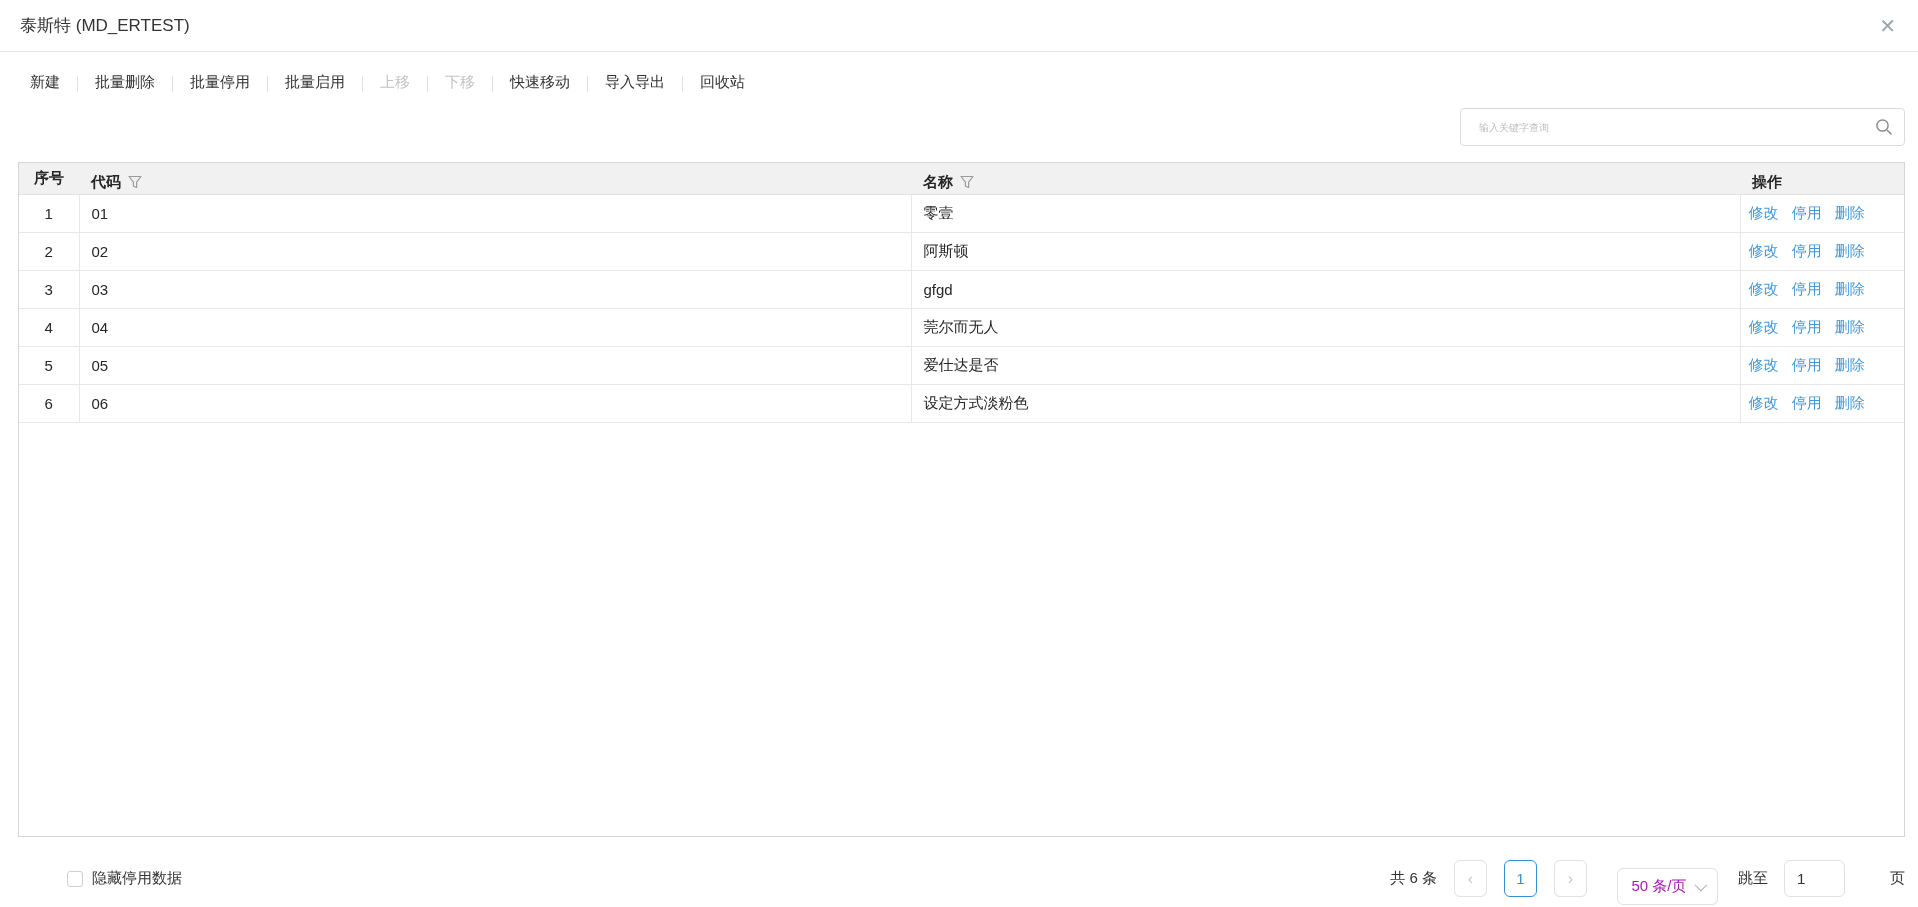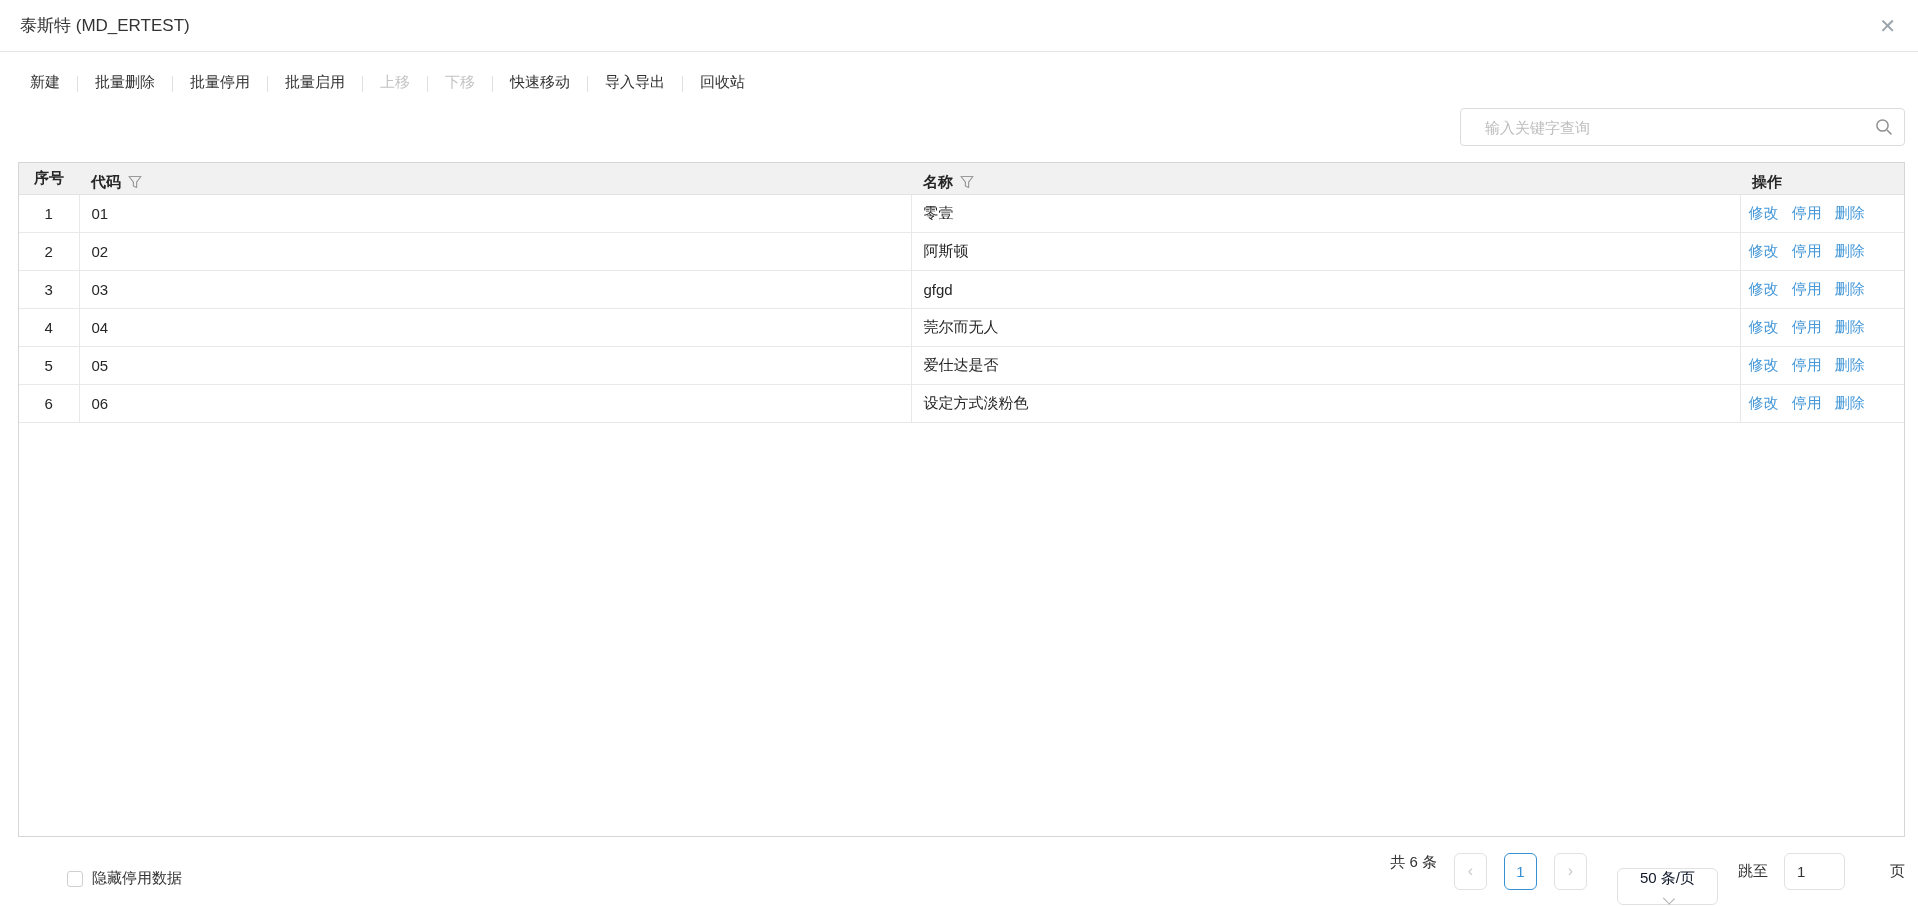--- a/index.html
+++ b/index.html
@@ -16,21 +16,21 @@
   .toolbar { display: flex; align-items: flex-end; height: 40px; padding-left: 20px; }
   .tb-item { padding: 0 17px; color: #333; cursor: pointer; white-space: nowrap; }
   .tb-item:first-child { padding-left: 0; margin-left: 10px; }
   .tb-item.disabled { color: #c3c3c3; cursor: default; }
   .tb-sep { width: 1px; height: 16px; background: #e0e0e0; }
 
   
   .search-row { height: 70px; display: flex; align-items: center; justify-content: flex-end; padding-right: 13px; }
   .search-box { position: relative; width: 445px; height: 38px; }
   .search-box input { width: 100%; height: 100%; border: 1px solid #dcdcdc; border-radius: 4px;
-                      padding: 0 40px 0 24px; font-size: 15px; color: #333; outline: none;
+                      padding: 0 40px 0 18px; font-size: 10px; color: #333; outline: none;
                       font-family: inherit; }
   .search-box input::placeholder { color: #bdbdbd; }
   .search-icon { position: absolute; right: 12px; top: 10px; width: 18px; height: 18px; }
 
   
   .table-wrap { margin: 0 13px 0 18px; height: 675px; border: 1px solid #d6d6d6; overflow: hidden; background: #fff; }
   table { border-collapse: collapse; width: 100%; table-layout: fixed; }
   col.c-index { width: 60px; } col.c-code { width: 832px; } col.c-name { width: 829px; } col.c-actions { width: 166px; }
   thead th { background: #f1f1f1; height: 31px; font-weight: bold; font-size: 15px; color: #262626;
              text-align: left; padding: 8px 0 0 12px; border-bottom: 1px solid #e2e2e2; }
@@ -43,28 +43,28 @@
   td.cell-actions { padding-left: 8px; }
   .funnel { width: 14px; height: 14px; display: inline-block; cursor: pointer; }
   .action-link { color: #4698d9; cursor: pointer; text-decoration: none; margin-right: 9px; }
   .action-link:last-child { margin-right: 0; }
 
   
   .footer { height: 95px; display: flex; align-items: center; justify-content: space-between;
             padding: 0 13px 12px 37px; }
   .hide-disabled { display: flex; align-items: center; gap: 9px; padding-left: 30px; }
   .checkbox { width: 16px; height: 16px; border: 1px solid #cfcfcf; border-radius: 3px; background: #fff; cursor: pointer; }
-  .pagination { display: flex; align-items: flex-start; }
+  .pagination { display: flex; align-items: center; }
   .total { margin-right: 17px; color: #333; }
   .page-btn { width: 33px; height: 37px; border: 1px solid #e1e1e1; border-radius: 6px; background: #fff;
               display: flex; align-items: center; justify-content: center; color: #c9c9c9; font-size: 16px;
               margin-right: 17px; cursor: pointer; }
   .page-btn.current { border-color: #3590d2; color: #3590d2; font-size: 15px; }
   .page-size { width: 101px; height: 37px; border: 1px solid #e1e1e1; border-radius: 6px; display: flex;
-               align-items: center; justify-content: center; gap: 8px; margin: 15px 20px 0 13px; cursor: pointer; color: #0f172a; flex-direction: column; }
+               align-items: center; justify-content: center; gap: 8px; margin: 15px 20px 0 13px; cursor: pointer; color: #a21caf; }
   .chev-down { width: 9px; height: 9px; border-right: 1.6px solid #a9a9a9; border-bottom: 1.6px solid #a9a9a9;
                transform: rotate(45deg) translateY(-2px); }
   .jump { display: flex; align-items: center; }
   .jump-label { margin-right: 16px; }
   .jump-input { width: 61px; height: 37px; border: 1px solid #e1e1e1; border-radius: 6px; padding: 0 12px;
                 font-size: 15px; font-family: inherit; color: #333; outline: none; margin-right: 45px; }
   .jump-suffix { color: #333; }
 </style>
 </head>
 <body>

